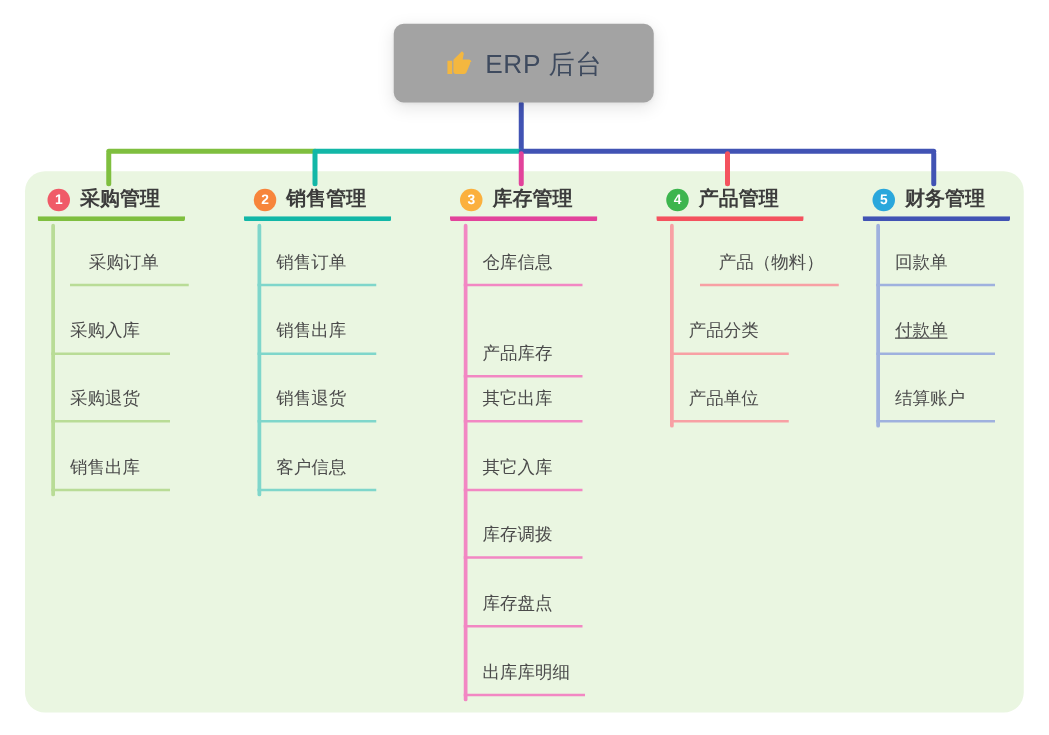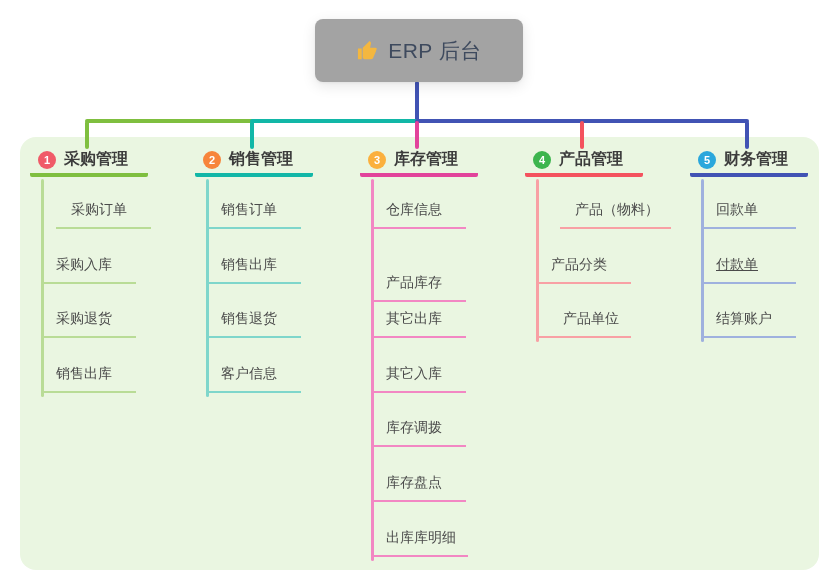--- a/index.html
+++ b/index.html
@@ -80,21 +80,21 @@
       <div class="child-node" style="left: 371px; top: 364.8px; border-bottom: 2px solid rgb(242, 135, 195);">其它入库</div>
       <div class="child-node" style="left: 371px; top: 419.4px; border-bottom: 2px solid rgb(242, 135, 195);">库存调拨</div>
       <div class="child-node" style="left: 371px; top: 474px; border-bottom: 2px solid rgb(242, 135, 195);">库存盘点</div>
       <div class="child-node" style="left: 371px; top: 528.6px; border-bottom: 2px solid rgb(242, 135, 195);">出库库明细</div>
       <div class="branch-header" style="left: 525px; top: 146px; border-bottom: 4px solid rgb(244, 82, 94);">
         <span class="badge" style="background: rgb(61, 181, 78);">4</span>
         <span class="branch-label">产品管理</span>
       </div>
       <div class="child-node" style="left: 536px; top: 201px; border-bottom: 2px solid rgb(248, 160, 164); margin-left: 24px;">产品（物料）</div>
       <div class="child-node" style="left: 536px; top: 255.6px; border-bottom: 2px solid rgb(248, 160, 164);">产品分类</div>
-      <div class="child-node" style="left: 536px; top: 310.2px; border-bottom: 2px solid rgb(248, 160, 164); text-align: right;">产品单位</div>
+      <div class="child-node" style="left: 536px; top: 310.2px; border-bottom: 2px solid rgb(248, 160, 164);">产品单位</div>
       <div class="branch-header" style="left: 690px; top: 146px; border-bottom: 4px solid rgb(65, 83, 180);">
         <span class="badge" style="background: rgb(42, 167, 220);">5</span>
         <span class="branch-label">财务管理</span>
       </div>
       <div class="child-node" style="left: 701px; top: 201px; border-bottom: 2px solid rgb(159, 177, 222);">回款单</div>
       <div class="child-node" style="left: 701px; top: 255.6px; border-bottom: 2px solid rgb(159, 177, 222); text-decoration: underline;">付款单</div>
       <div class="child-node" style="left: 701px; top: 310.2px; border-bottom: 2px solid rgb(159, 177, 222);">结算账户</div>
     </div>
 
 </div>

